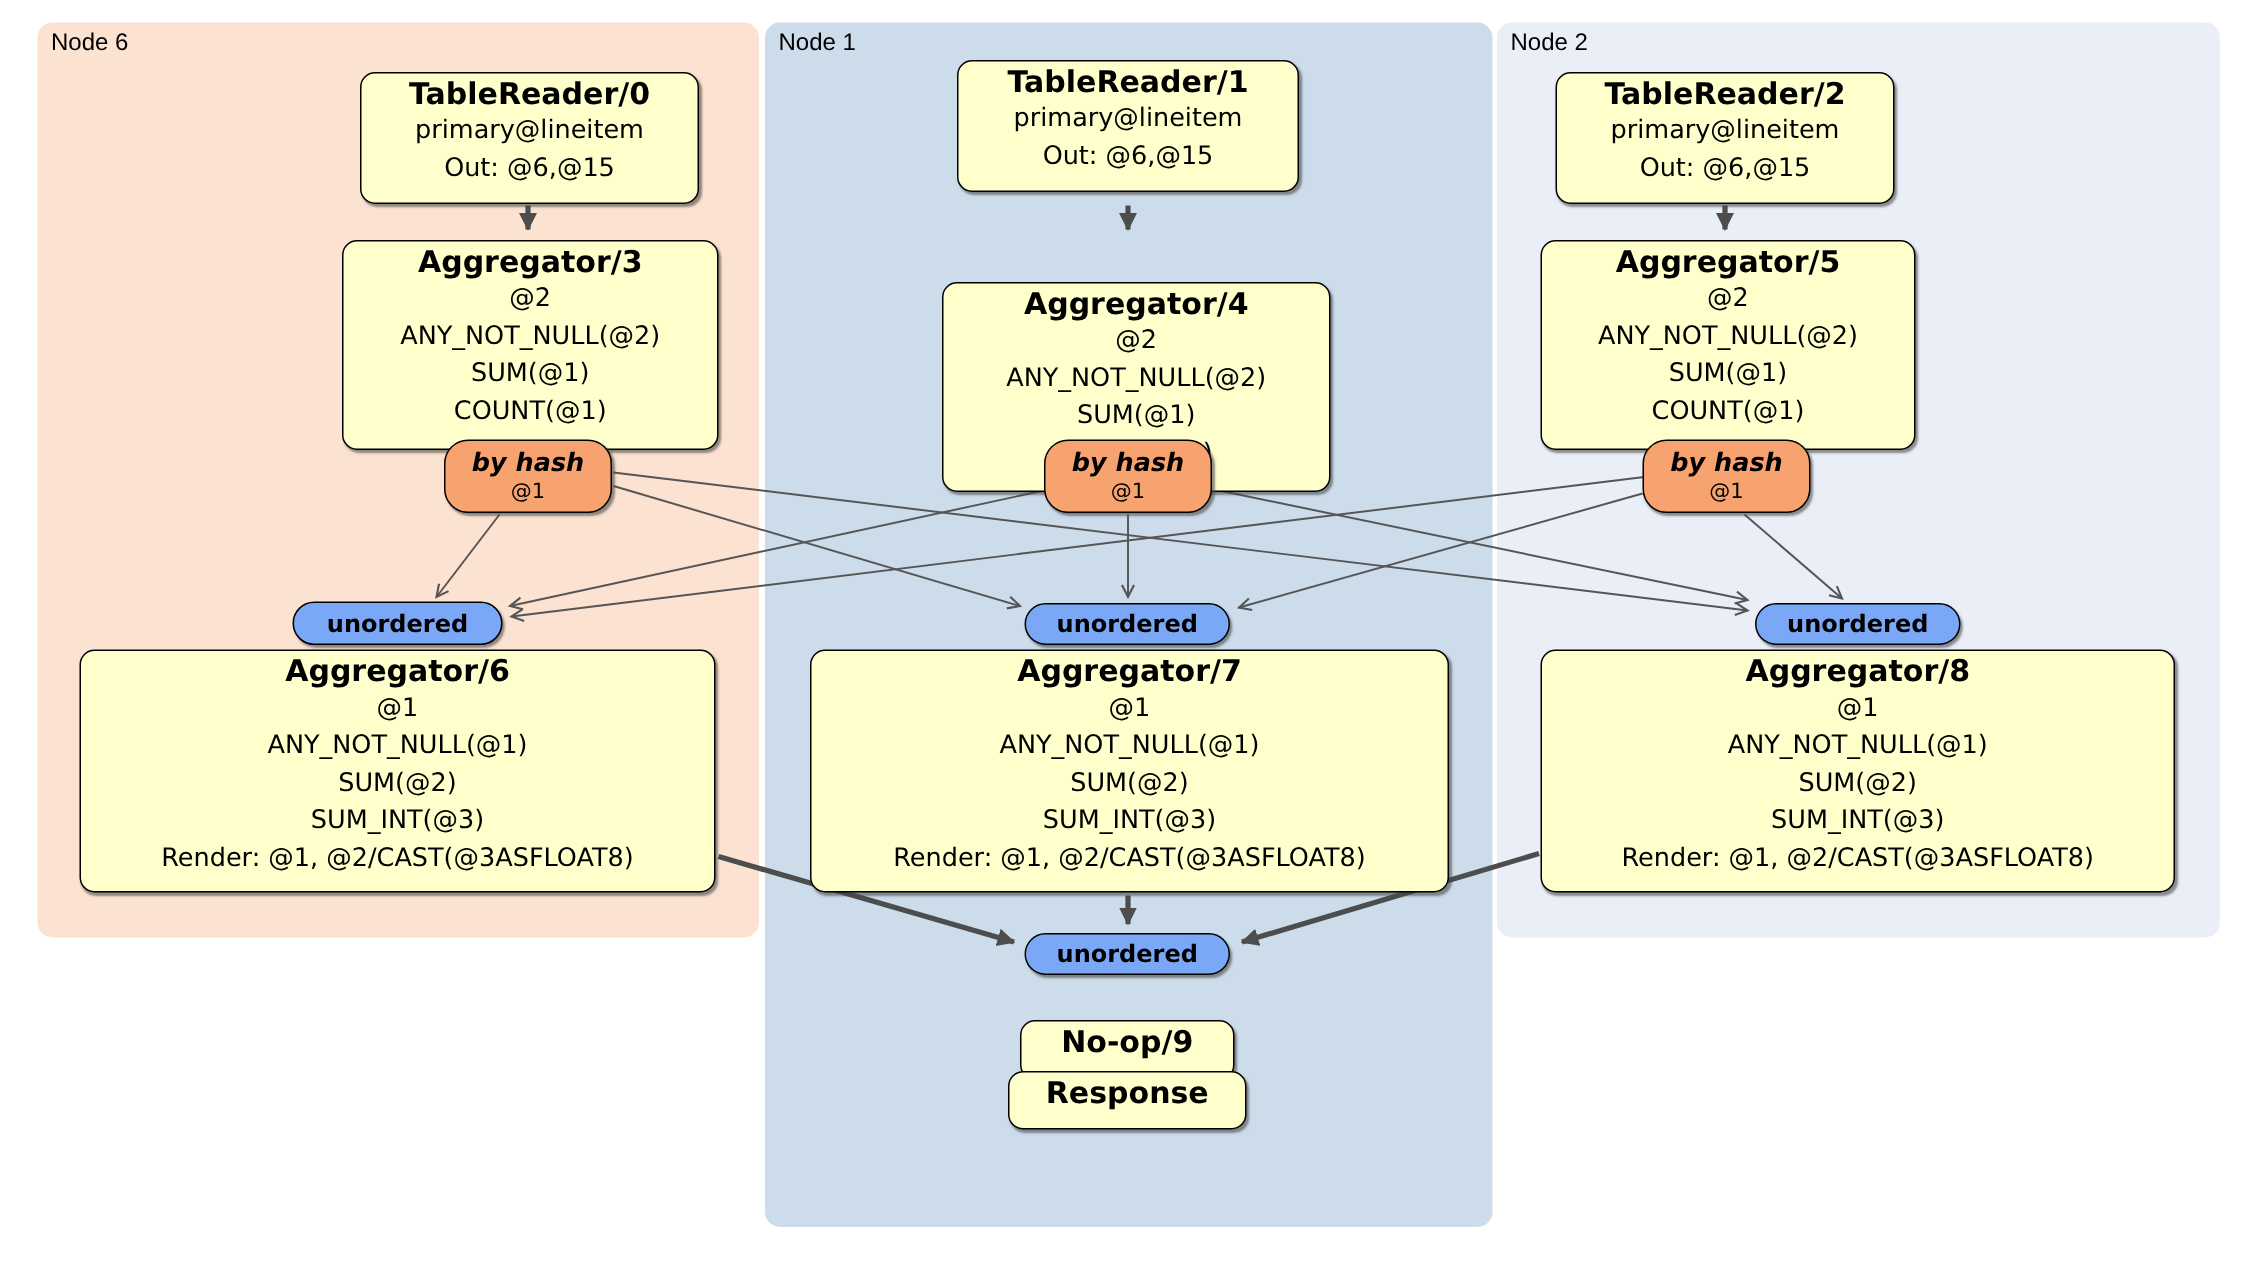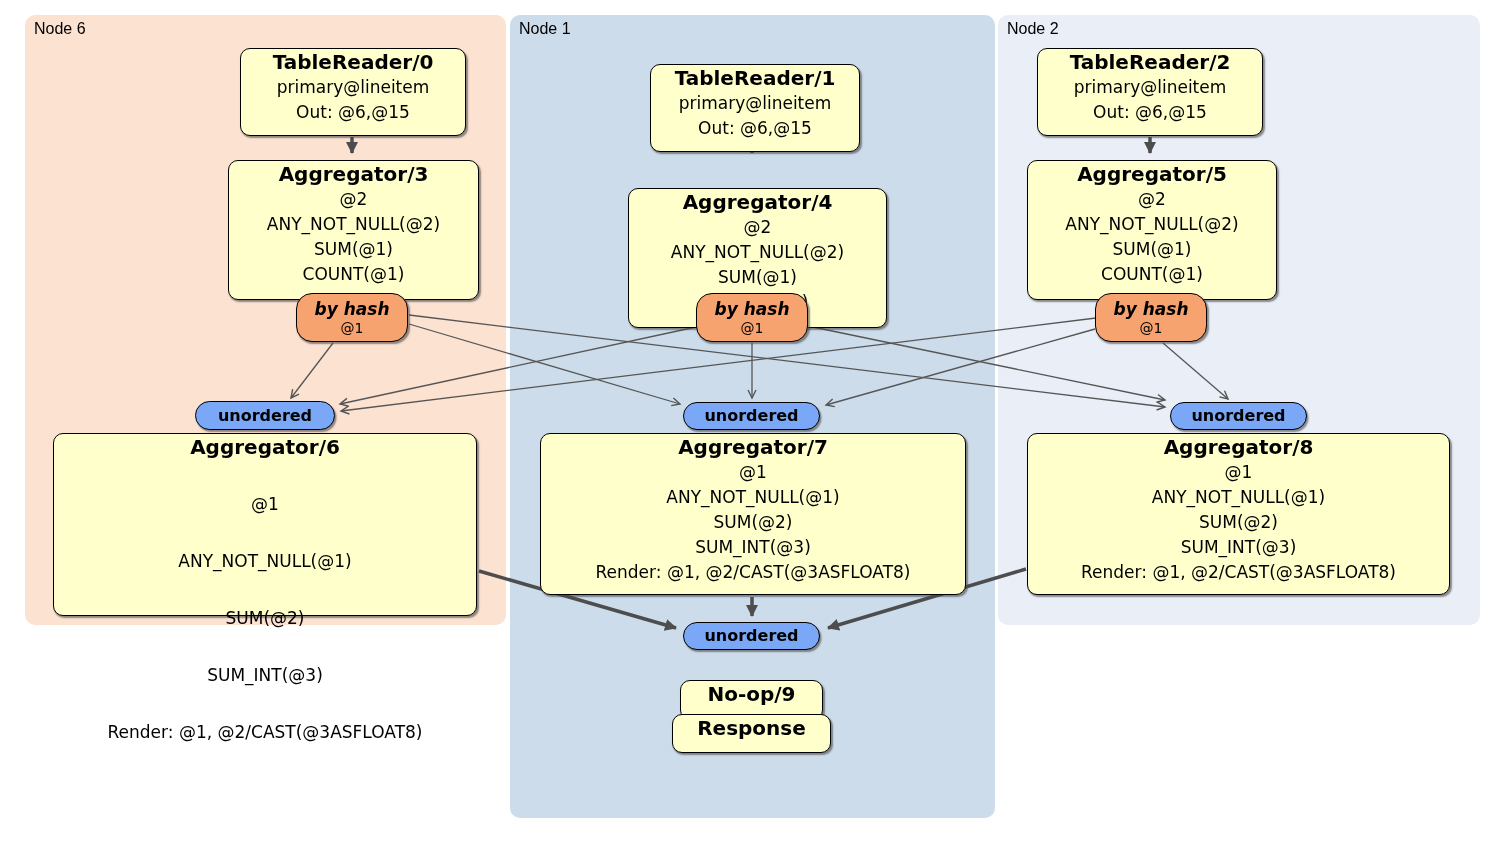--- a/index.html
+++ b/index.html
@@ -83,30 +83,30 @@
     <div class="box-line">SUM(@1)</div>
     <div class="box-line">COUNT(@1)</div>
   </div>
   <div class="pill router" style="left:296px;top:293px;width:112px;height:49px;">
     <div class="router-label">by hash</div>
     <div class="router-key">@1</div>
   </div>
   <div class="pill sync" style="left:195px;top:401px;width:140px;height:29px;">
     <span class="sync-label">unordered</span>
   </div>
-  <div class="box" style="left:53px;top:433px;width:424px;height:183px;gap:32px;">
+  <div class="box" style="left:53px;top:433px;width:424px;height:162px;">
     <div class="box-title">Aggregator/6</div>
     <div class="box-line">@1</div>
     <div class="box-line">ANY_NOT_NULL(@1)</div>
     <div class="box-line">SUM(@2)</div>
     <div class="box-line">SUM_INT(@3)</div>
     <div class="box-line">Render: @1, @2/CAST(@3ASFLOAT8)</div>
   </div>
 
-  <div class="box" style="left:638px;top:64px;width:210px;height:88px;margin-left:12px;">
+  <div class="box" style="left:638px;top:40px;width:228px;height:88px;">
     <div class="box-title">TableReader/1</div>
     <div class="box-line">primary@lineitem</div>
     <div class="box-line">Out: @6,@15</div>
   </div>
   <div class="box" style="left:628px;top:160px;width:259px;height:140px;margin-top:28px;">
     <div class="box-title">Aggregator/4</div>
     <div class="box-line">@2</div>
     <div class="box-line">ANY_NOT_NULL(@2)</div>
     <div class="box-line">SUM(@1)</div>
     <div class="box-line">COUNT(@1)</div>

